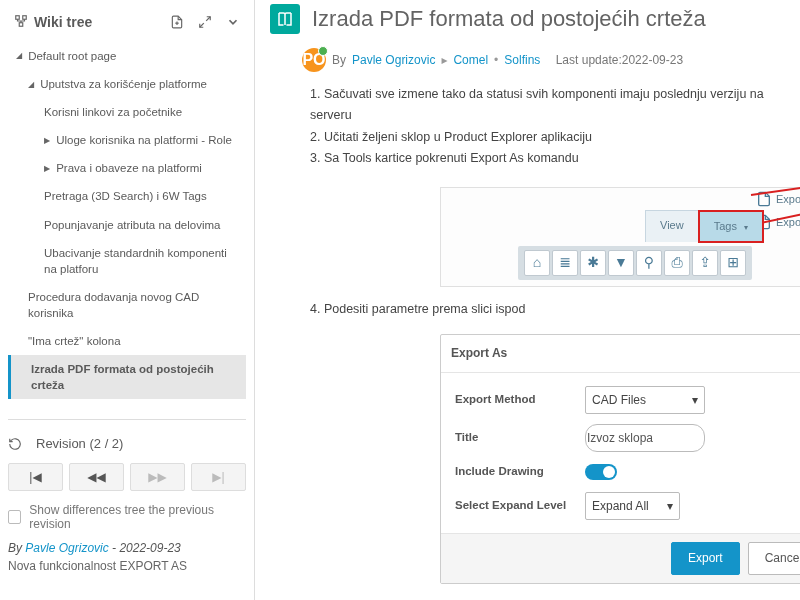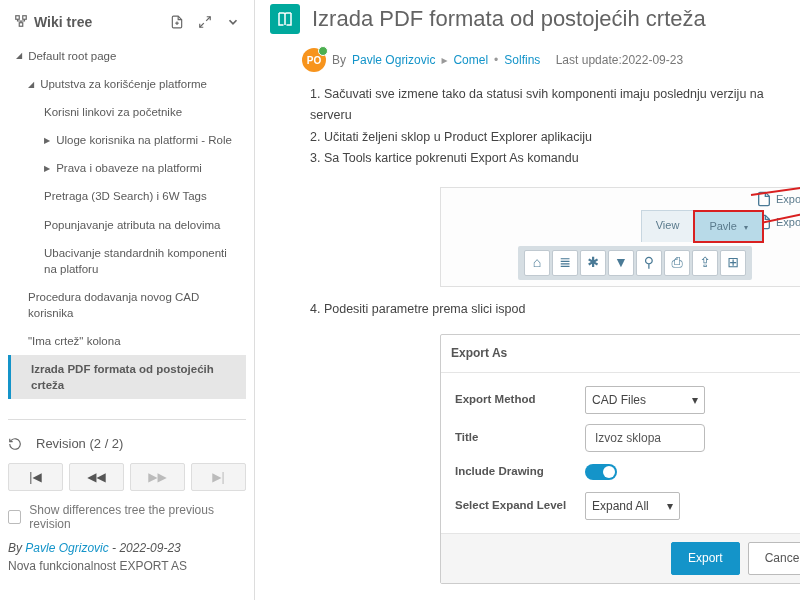--- a/index.html
+++ b/index.html
@@ -23,21 +23,21 @@
   .checkbox-row { display:flex; align-items:center; gap:8px; color:#777; margin-bottom:10px;}
   .checkbox-box { width:14px; height:14px; border:1px solid #bbb; border-radius:2px;}
   .cur-rev { color:#777; margin-bottom:6px;}
   .author-line { color:#555; margin-bottom:4px;font-style:italic;}
   .author-line .link { color:#1494c9; }
   .desc-line { color:#666; }
   .page-title { display:flex; align-items:center; gap:12px; margin-bottom:14px; margin-top:4px;}
   .page-title h1 { font-size:22px; color:#636363; font-weight:normal;}
   .title-icon { width:30px; height:30px; background:#00a99d; border-radius:3px; display:flex; align-items:center; justify-content:center; color:#fff; font-size:16px;}
   .byline { display:flex; align-items:center; gap:6px; font-size:12px; color:#777; margin-left:32px; margin-bottom:12px;}
-  .avatar { width:24px; height:24px; border-radius:50%; background:#f7941d; color:#fff; display:flex; align-items:center; justify-content:center; font-size:10px; font-weight:bold; position:relative;}
+  .avatar { width:24px; height:24px; border-radius:50%; background:#f7941d; color:#fff; display:flex; align-items:center; justify-content:center; font-size:16px; font-weight:bold; position:relative;}
   .avatar::after { content:''; position:absolute; top:-2px; right:-2px; width:8px; height:8px; background:#4caf50; border:1px solid #fff; border-radius:50%;}
   .byline .link { color:#1494c9; }
   .byline-dot { color:#999;}
   .content { margin-left:40px; color:#444; font-size:12.5px; line-height:1.7;}
   .screenshot1 { margin:18px 0 12px 130px; width:390px; height:100px; border:1px solid #e0e0e0; position:relative; background:#fdfdfd;}
   .ss1-tabs { position:absolute; right:65px; top:22px; display:flex; border:1px solid #c7d6e0; border-bottom:none; font-size:11px;}
   .ss1-tab { padding:5px 14px; background:#eaf1f5; color:#5a7a8c; border-right:1px solid #c7d6e0;}
   .ss1-tab.active { background:#b8dae8; border:2px solid #d92020; margin:-1px; position:relative; z-index:2;}
   .ss1-labels { position:absolute; right:6px; top:2px; display:flex; flex-direction:column; gap:4px; font-size:11px; color:#5a7a8c; align-items:flex-start;}
   .ss1-export-row { display:flex; align-items:center; gap:4px;}
@@ -45,21 +45,21 @@
   .tb-ico { width:26px; height:26px; background:#fff; border:1px solid #c0c9d0; border-radius:2px; display:flex; align-items:center; justify-content:center; font-size:14px; color:#4a7a96;}
   .arrow { position:absolute; height:2px; background:#d92020; transform-origin:left center;}
   .arrow::after { content:''; position:absolute; right:-1px; top:-4px; border:5px solid transparent; border-left:9px solid #d92020;}
   .dialog { margin:14px 0 14px 130px; width:390px; border:1px solid #ccc; border-radius:2px; background:#fff; font-size:12px; color:#555;}
   .dialog-title { padding:8px 10px; font-weight:bold; border-bottom:1px solid #e5e5e5; display:flex; justify-content:space-between;}
   .dialog-body { padding:8px 14px;}
   .dlg-row { display:flex; align-items:center; padding:5px 0;}
   .dlg-label { width:130px; font-weight:bold; color:#555; font-size:11.5px;}
   .dlg-control { flex:1;}
   .sel { border:1px solid #bbb; border-radius:2px; padding:3px 6px; width:120px; display:inline-flex; justify-content:space-between; align-items:center; color:#444; background:#fff;}
-  .inp { border:1px solid #bbb; border-radius:4px; padding:3px 9px; width:120px;}
+  .inp { border:1px solid #bbb; border-radius:12px; padding:3px 1px; width:120px;}
   .toggle { width:32px; height:16px; background:#1494c9; border-radius:10px; position:relative;}
   .toggle::after{content:''; position:absolute; right:2px; top:2px; width:12px; height:12px; background:#fff; border-radius:50%;}
   .dialog-footer { padding:8px 10px; background:#f5f5f5; border-top:1px solid #e5e5e5; display:flex; justify-content:flex-end; gap:8px;}
   .btn { padding:5px 16px; border-radius:2px; border:1px solid #bbb; background:#fff; cursor:pointer; font-size:12px;}
   .btn.primary { background:#1494c9; border-color:#1494c9; color:#fff;}
   svg.ico { width:14px; height:14px; }
 </style>
 </head>
 <body>
 
@@ -202,21 +202,21 @@
           <svg width="16" height="16" viewBox="0 0 24 24" fill="none" stroke="#4a7a96" stroke-width="2">
               <path d="M14 2H6a2 2 0 0 0-2 2v16a2 2 0 0 0 2 2h12a2 2 0 0 0 2-2V8z"></path>
               <polyline points="14 2 14 8 20 8"></polyline>
             </svg>
           <span>Export As</span>
         </div>
       </div>
       <div class="ss1-tabs">
         <div class="ss1-tab">View</div>
         <div class="ss1-tab active">
-          <span>Pavle</span>
+          <span>Tags</span>
           <span style="font-size:8px; margin-left:4px;">▾</span>
         </div>
       </div>
       <div class="ss1-toolbar">
         <div class="tb-ico">⌂</div>
         <div class="tb-ico">≣</div>
         <div class="tb-ico">✱</div>
         <div class="tb-ico">▼</div>
         <div class="tb-ico">⚲</div>
         <div class="tb-ico">⎙</div>

